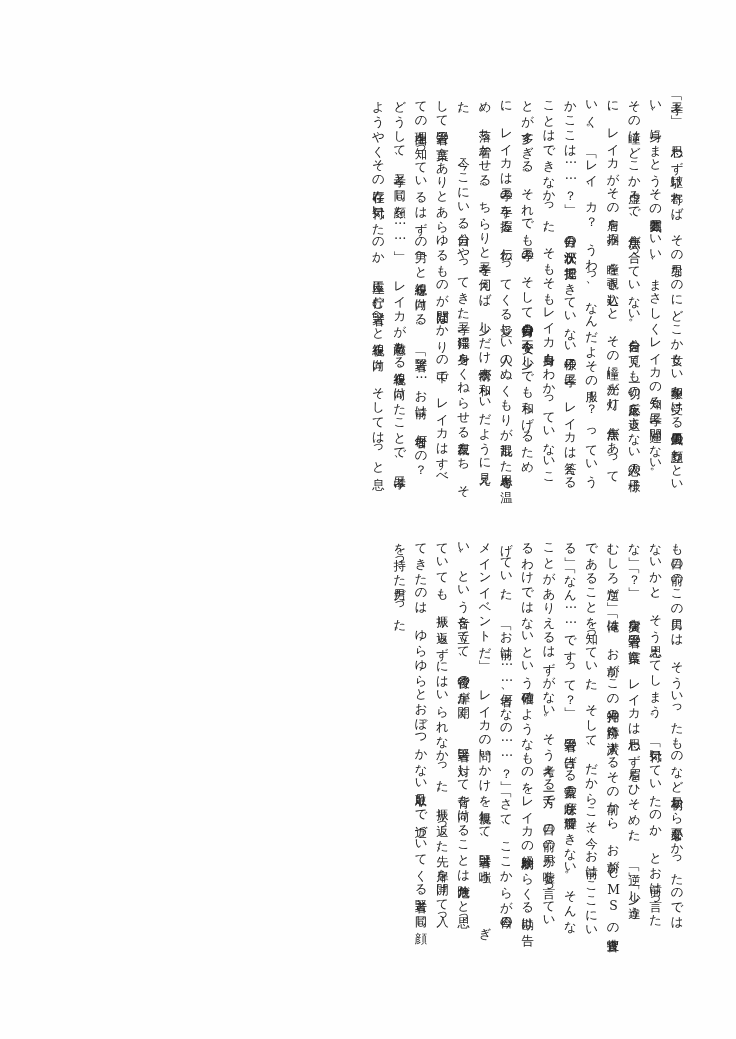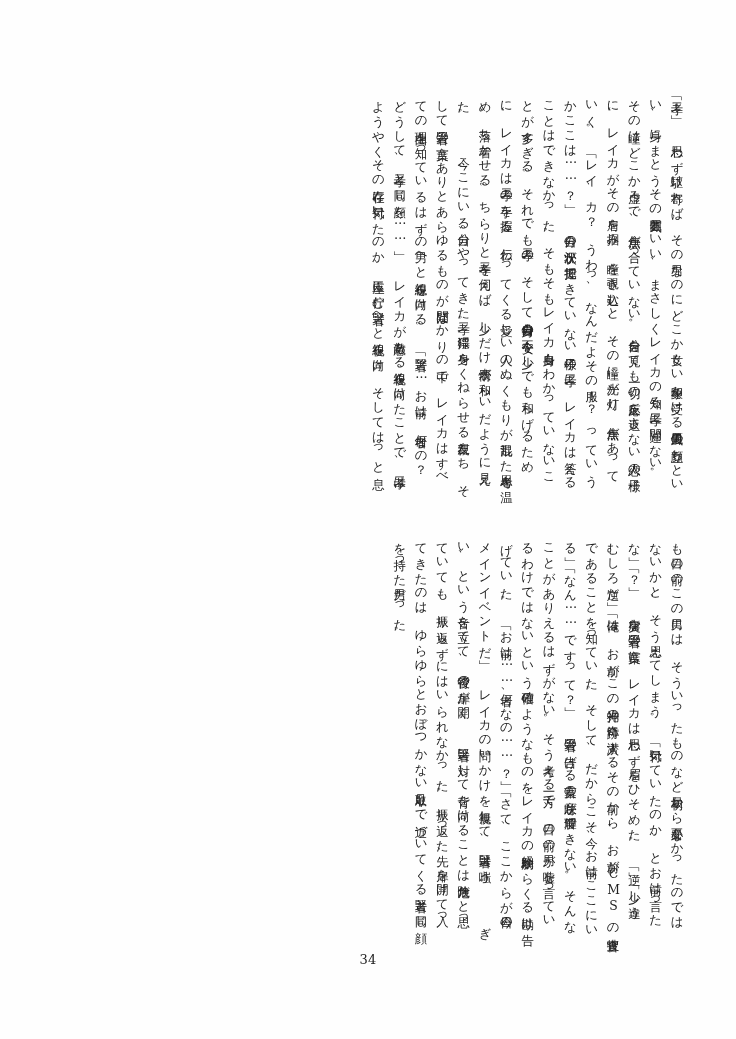--- a/index.html
+++ b/index.html
@@ -85,15 +85,14 @@
   <div class="vtext-block" id="upper-block">
     <p>「孝二！」
 　思わず駆け寄れば、その男なのにどこか女々しい印象を受ける優男風の顔立ちといい、身にまとうその雰囲気といい、まさしくレイカの知る孝二に間違いない。その瞳はどこか虚ろで、焦点が合っていない。自分を見ても一切の反応を返さない恋人の様子に、レイカがその肩を掴み、瞳を覗き込むと、その瞳に光が灯り、焦点があっていく。
 「レイ、カ？　うわっ、なんだよその服！？　っていうかここは……？」
 　自分の状況が把握できていない様子の孝二に、レイカは答えることはできなかった。そもそもレイカ自身もわかっていないことが多すぎる。それでも孝二の、そして自分自身の不安を少しでも和らげるために、レイカは孝二の手を握る。伝わってくる愛しい人のぬくもりが混乱した思考を温め、落ち着かせる。ちらりと孝二を伺えば、少しだけ表情が和らいだように見えた。
 　今ここにいる自分、やってきた孝二。淫猥に身をくねらせる親友たち、そして賢者の言葉。ありとあらゆるものが疑問ばかりの中で、レイカはすべての理由を知っているはずの男へと視線を向ける。
 「賢者……お前は、何者なの？　どうして、孝二と同じ顔を……」
 　レイカが敵意ある視線を向けたことで、孝二はようやくその存在に気付いたのか、玉座に佇む賢者へと視線を向け、そしてはっと息</p>
   </div>
 
-  <div class="page-number">34</div>
 
 </div>
 
 </body></html>

